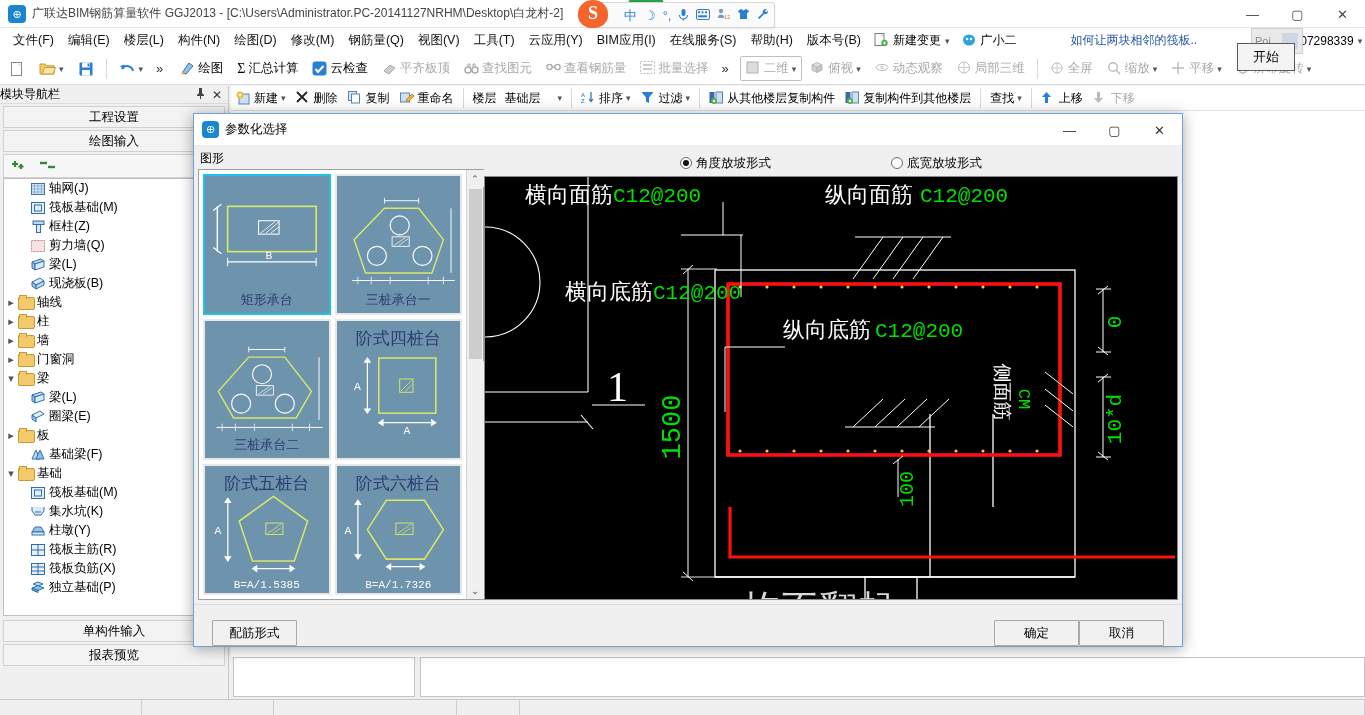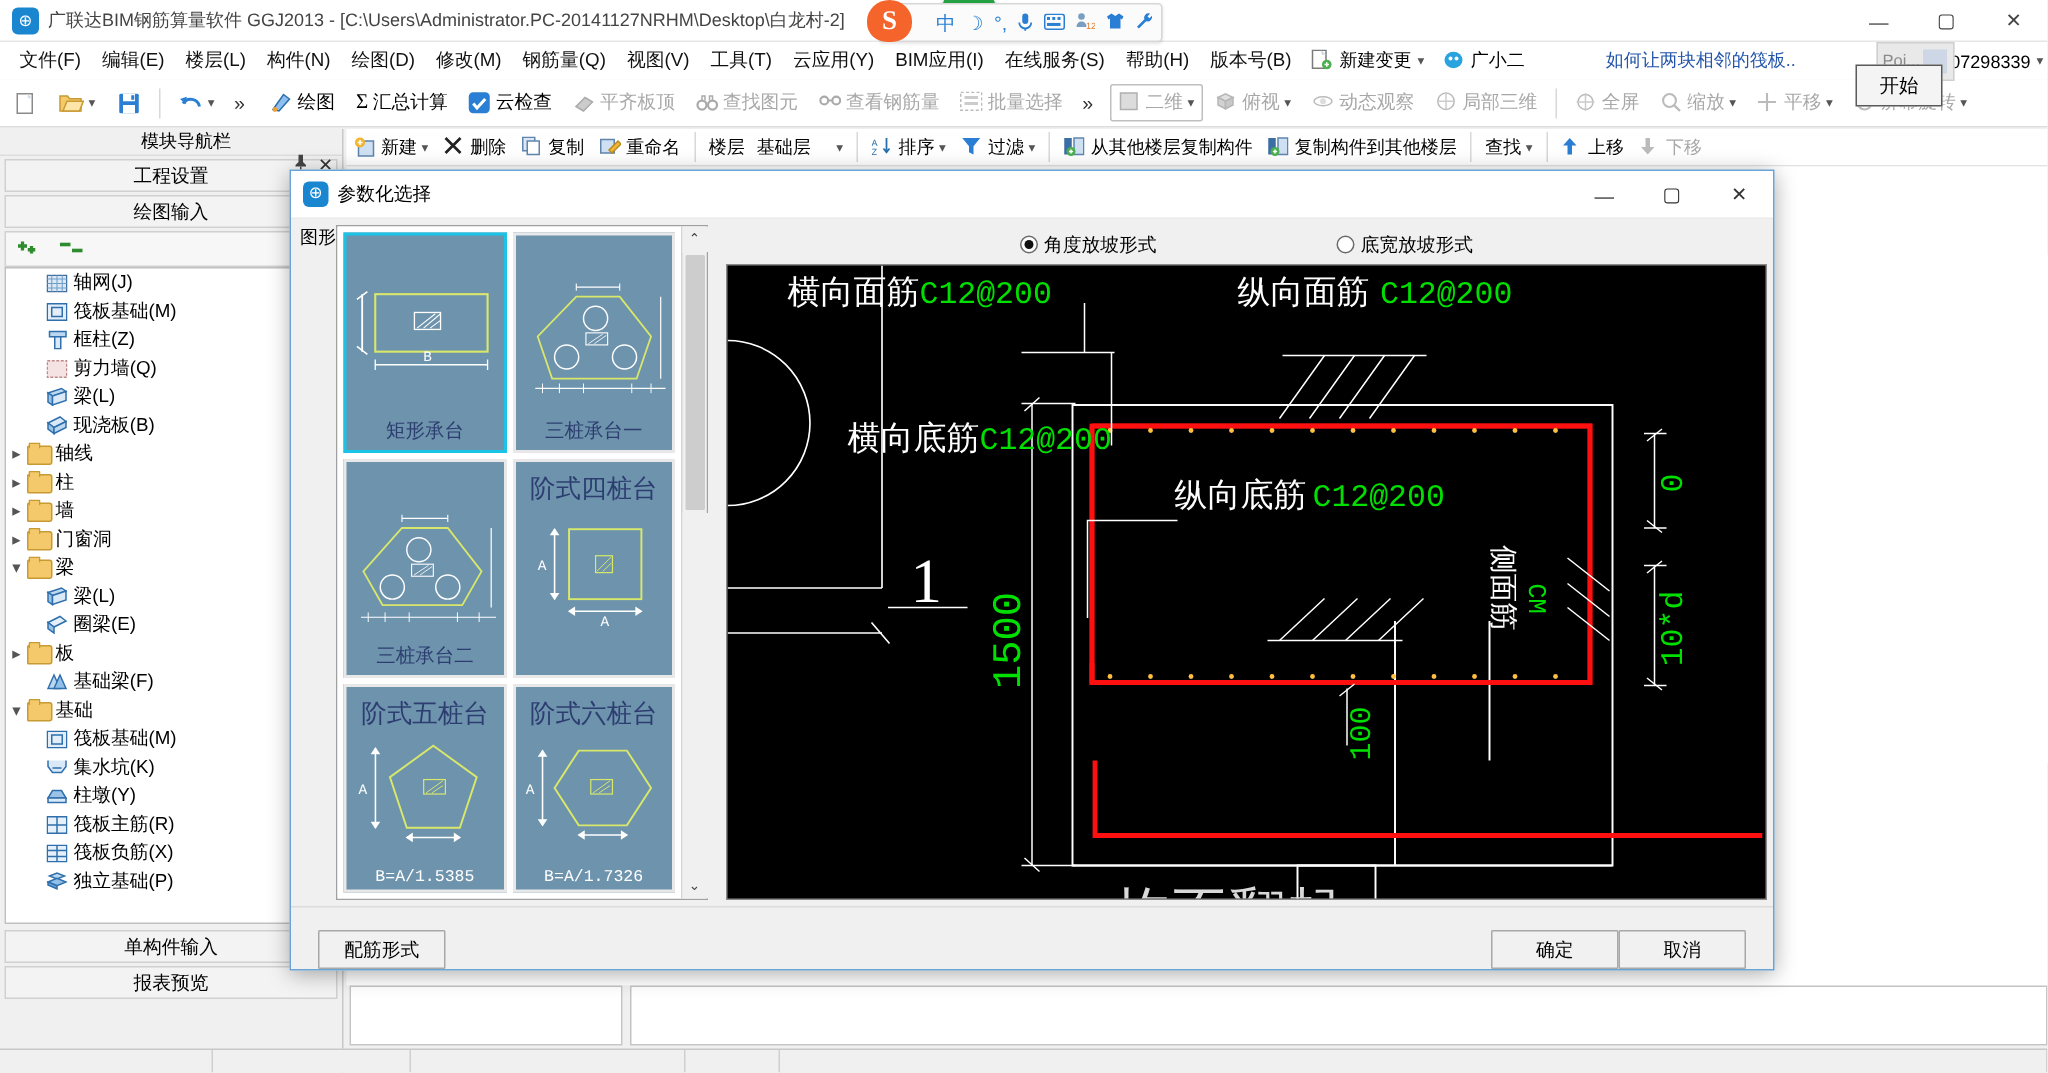--- a/index.html
+++ b/index.html
@@ -84,21 +84,21 @@
     overflow:hidden;
   }
   #comp-toolbar .tb-btn { font-size:12px; padding:10px 4px; }
   
   #leftpanel {
     position:absolute; left:0; top:86px; width:229px; height:629px;
     background:#f0f0f0; border-right:1px solid #c8c8c8;
   }
   .lp-header {
     height:18px;background:#f0f0f0;display:flex;align-items:center;
-    font-size:12px;padding-left:20px;border-bottom:1px solid #ddd;flex-direction:column;
+    font-size:12px;padding-left:0;border-bottom:1px solid #ddd;
   }
   .lp-header .pinwrap { margin-left:auto;display:flex;gap:7px;padding-right:6px;color:#333; }
   .lp-bar {
     height:22px;background:#f3f3f3;border:1px solid #d0d0d0;margin:2px 3px;
     display:flex;align-items:center;justify-content:center;font-size:12.5px;
   }
   #tree-toolbar {
     height:24px;background:#f7f7f7;border:1px solid #d0d0d0;margin:2px 3px 0 3px;
     display:flex;align-items:center;gap:10px;padding-left:8px;
   }
@@ -149,21 +149,21 @@
   #dlg-title .dicon {
     width:17px;height:17px;margin:0 6px 0 8px;border-radius:4px;background:#1a86d0;color:#fff;
     font-size:11px;line-height:17px;text-align:center;
   }
   #dlg-title .dtxt { font-size:12.5px; }
   #dlg-title .dwin { position:absolute;right:0;top:0;height:32px;display:flex; }
   #dlg-title .dwb { width:45px;height:32px;display:flex;align-items:center;justify-content:center;
                     font-size:13px;color:#333; }
   #dlg-body { flex:1; display:flex; position:relative; }
   
-  #gallery-col { width:290px; display:flex;flex-direction:row; padding:4px 12px 0 4px; }
+  #gallery-col { width:290px; display:flex;flex-direction:column; padding:4px 0 0 4px; }
   #gallery-label { font-size:12px; padding:0 0 2px 2px; }
   #gallery-outer { flex:1; display:flex; border:1px solid #a0a0a0; background:#fff; margin-bottom:4px;}
   #gallery {
     flex:1; display:grid; grid-template-columns:1fr 1fr; gap:4px;
     padding:4px; overflow:hidden; background:#fff;
   }
   .gcell {
     background:#6e93ad; border:2px solid #e8e8e8; position:relative; overflow:hidden;
     display:flex;align-items:center;justify-content:center;
   }

